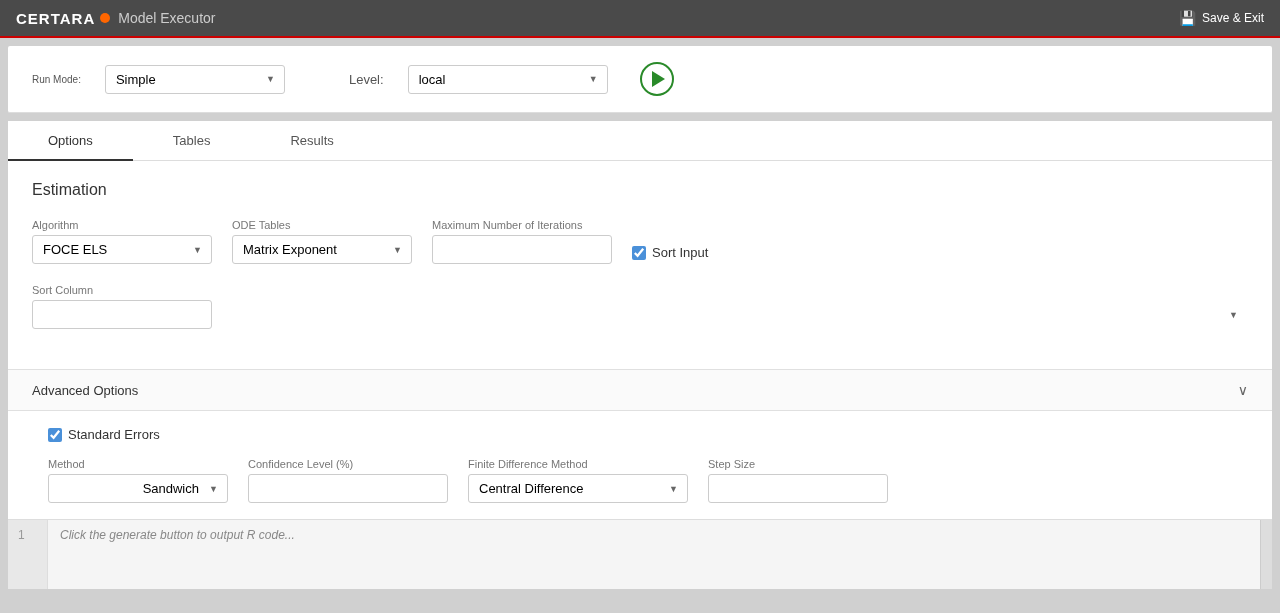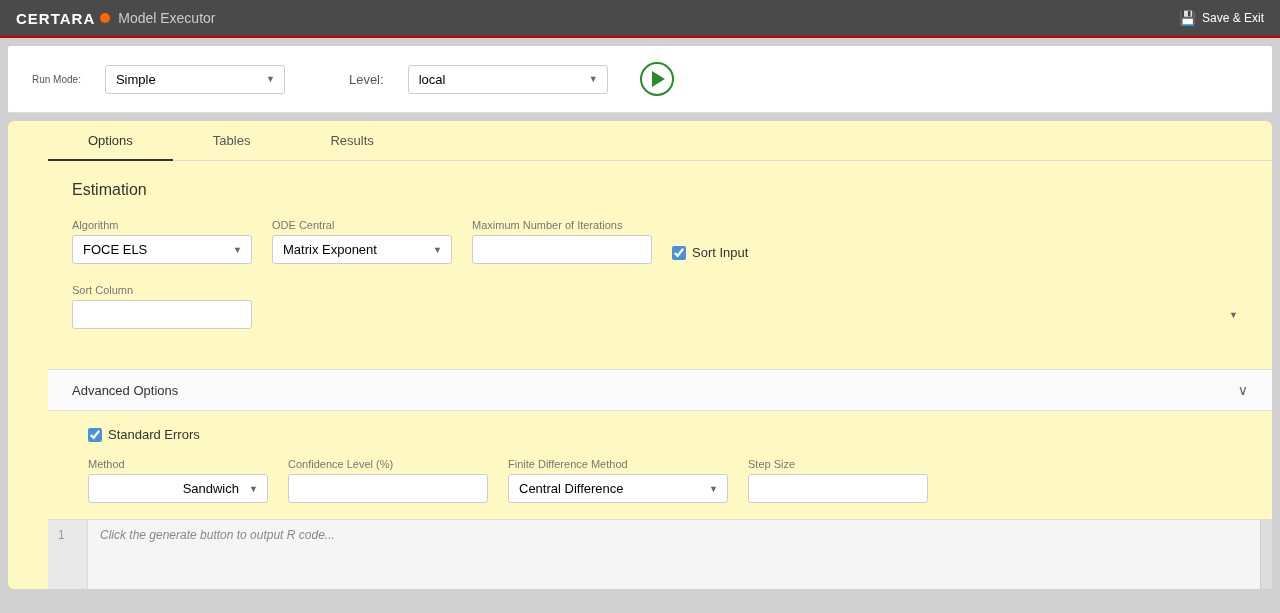--- a/index.html
+++ b/index.html
@@ -120,25 +120,24 @@
       width: 0;
       height: 0;
       border-top: 8px solid transparent;
       border-bottom: 8px solid transparent;
       border-left: 13px solid #2a8a2a;
       margin-left: 3px;
     }
 
     
     .main-content {
-      background: #fef9c3;
+      background: #ffffff;
       margin: 0 8px 8px 8px;
-      border-radius: 6px;
+      border-radius: 0;
       min-height: 450px;
-      padding-left: 40px;
     }
 
     
     .tabs {
       display: flex;
       border-bottom: 1px solid #ddd;
     }
     .tab {
       padding: 12px 40px;
       font-size: 13px;
@@ -350,21 +349,21 @@
           <select class="field-input" style="width:180px;padding-right:28px;">
             <option>FOCE ELS</option>
             <option>FOCE</option>
             <option>FO</option>
             <option>SAEM</option>
           </select>
         </div>
       </div>
 
       <div class="field-group">
-        <label class="field-label">ODE Central</label>
+        <label class="field-label">ODE Tables</label>
         <div class="select-wrapper">
           <select class="field-input" style="width:180px;padding-right:28px;">
             <option>Matrix Exponent</option>
             <option>LSODA</option>
             <option>RK4</option>
           </select>
         </div>
       </div>
 
       <div class="field-group">

